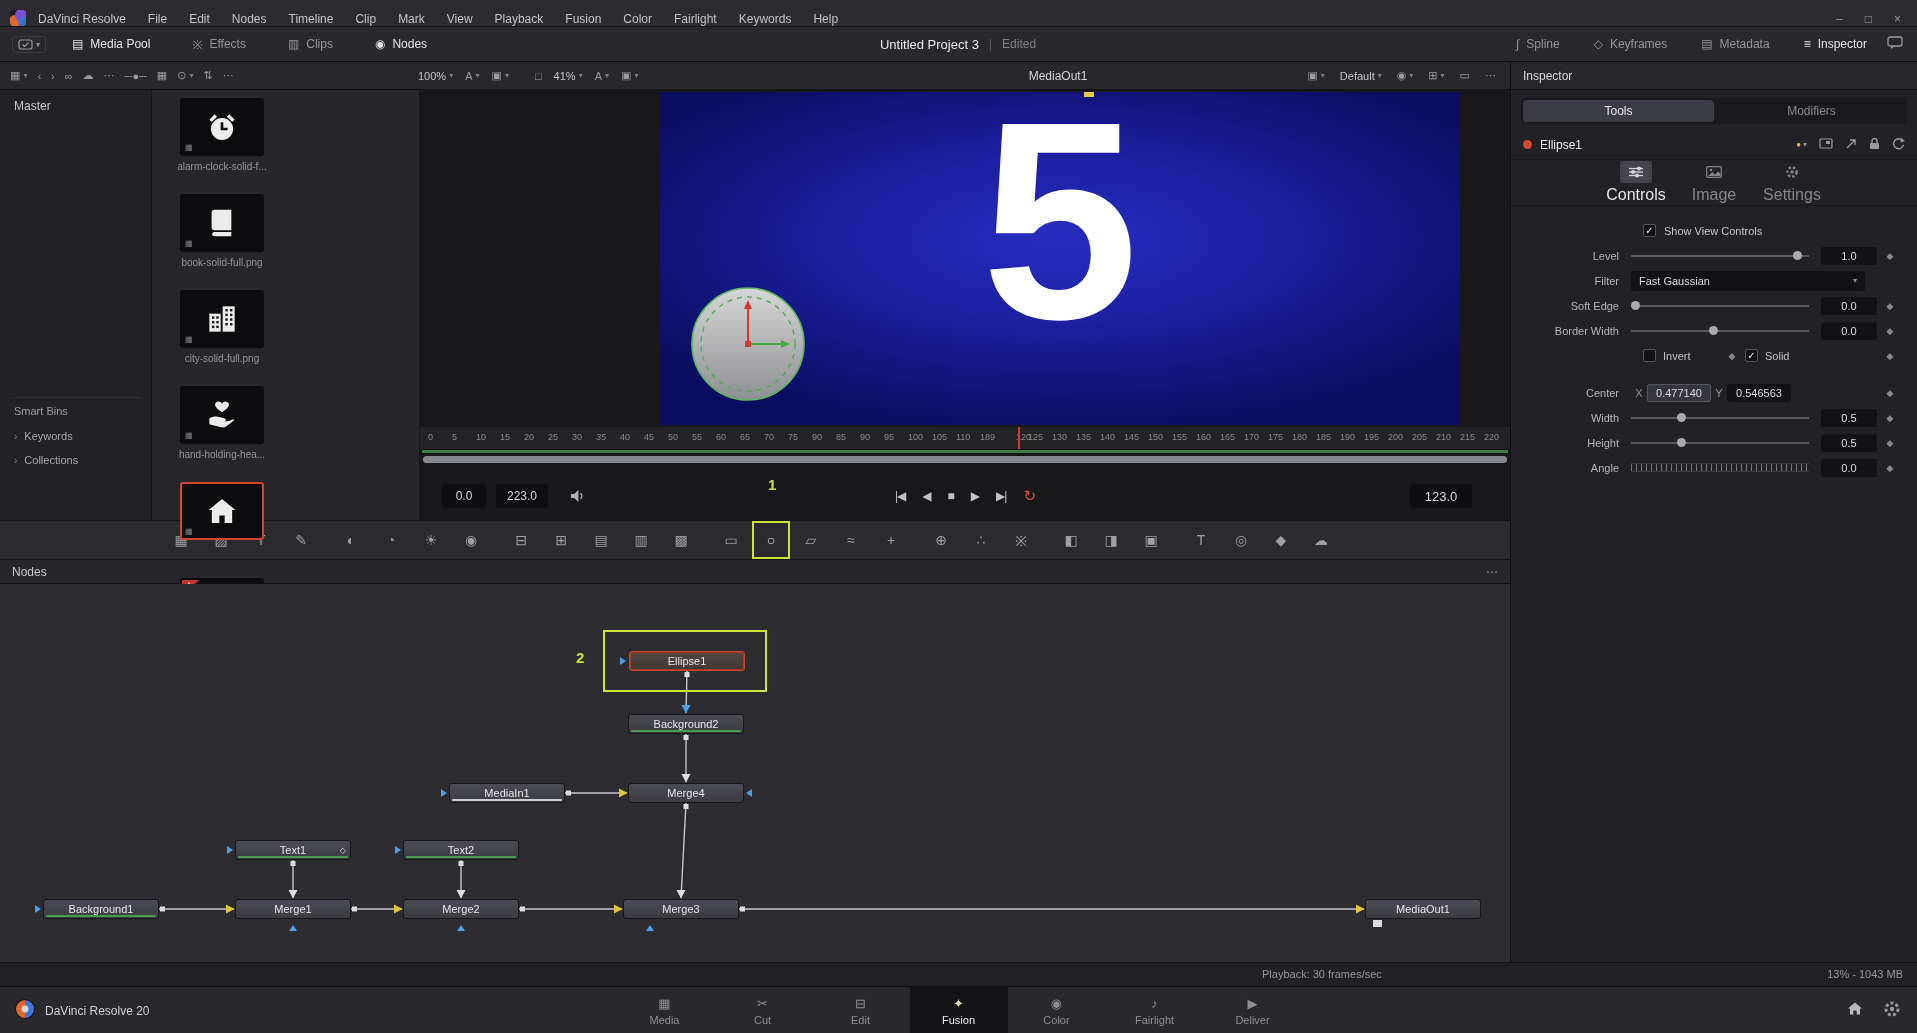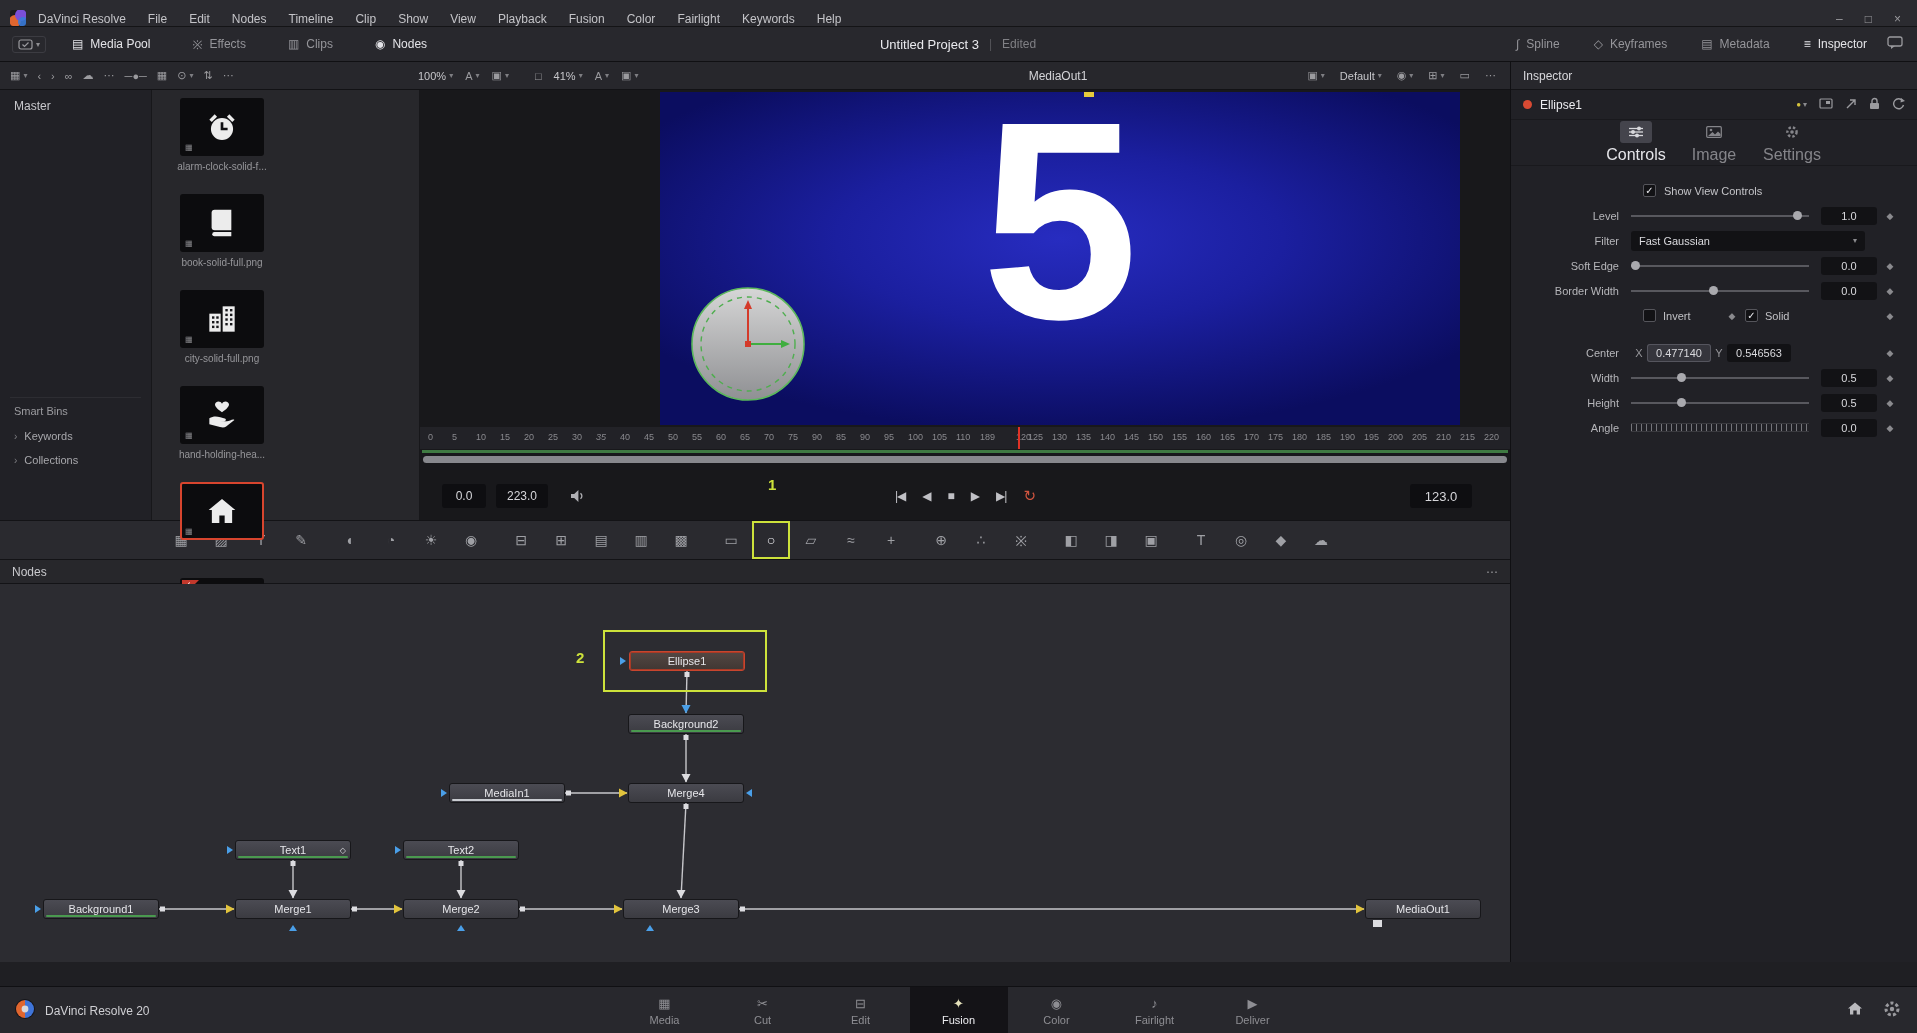--- a/index.html
+++ b/index.html
@@ -190,21 +190,21 @@
           </g>
         </svg>
     </span>
     <div class="menu-items" id="menu-items">
         <span class="menu-item">DaVinci Resolve</span>
         <span class="menu-item">File</span>
         <span class="menu-item">Edit</span>
         <span class="menu-item">Nodes</span>
         <span class="menu-item">Timeline</span>
         <span class="menu-item">Clip</span>
-        <span class="menu-item">Show</span>
+        <span class="menu-item">Mark</span>
         <span class="menu-item">View</span>
         <span class="menu-item">Playback</span>
         <span class="menu-item">Fusion</span>
         <span class="menu-item">Color</span>
         <span class="menu-item">Fairlight</span>
         <span class="menu-item">Keywords</span>
         <span class="menu-item">Help</span>
       </div>
     <div class="win-controls" id="win-controls">
         <span class="win-btn">–</span>
@@ -705,20 +705,24 @@
         </div>
         <div class="anno-box" style="left: 603px; top: 46px; width: 164px; height: 62px;"></div>
         <div class="anno" style="left: 576px; top: 65px;">2</div>
       </div>
   </div>
 
   <div class="inspector">
     <div class="insp-header">
       <span>Inspector</span>
     </div>
+    <div class="insp-tabs">
+      <div class="insp-tab active">Tools</div>
+      <div class="insp-tab">Modifiers</div>
+    </div>
     <div class="node-row">
       <span class="node-dot"></span>
       <span class="node-name">Ellipse1</span>
       <span class="nr-icons">
         <span class="ydot">
           <span>●</span>
           <span class="cd">▾</span>
         </span>
         <span><svg width="14" height="12">
               <rect x="1" y="1" width="12" height="9" rx="1" fill="none" stroke="#9a9a9e" stroke-width="1.2"></rect>
@@ -849,20 +853,24 @@
       </div>
       <div class="ctl-row">
         <span class="ctl-label">Angle</span>
         <span class="thumbwheel"></span>
         <span class="value-box">0.0</span>
         <span class="kf">◆</span>
       </div>
     </div>
   </div>
 
+  <div class="status-strip">
+    <span class="status-playback">Playback: 30 frames/sec</span>
+    <span class="status-memory">13% - 1043 MB</span>
+  </div>
 
   <div class="bottom-bar">
     <div class="bb-left">
       <span>
         <svg width="22" height="22" viewBox="0 0 22 22">
             <circle cx="11" cy="11" r="10" fill="#16161a"></circle>
             <path d="M11 2 a9 9 0 0 1 0 18z" fill="#3f74d8"></path>
             <path d="M11 2 a9 9 0 0 0 0 18z" fill="#e0662f"></path>
             <circle cx="11" cy="11" r="3.4" fill="#d8d8dc"></circle>
           </svg>

